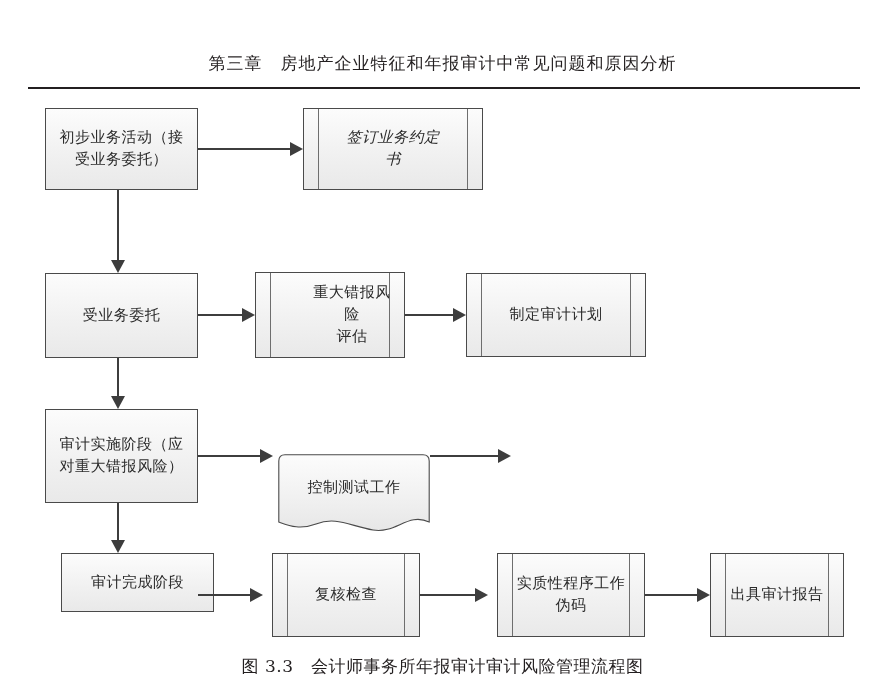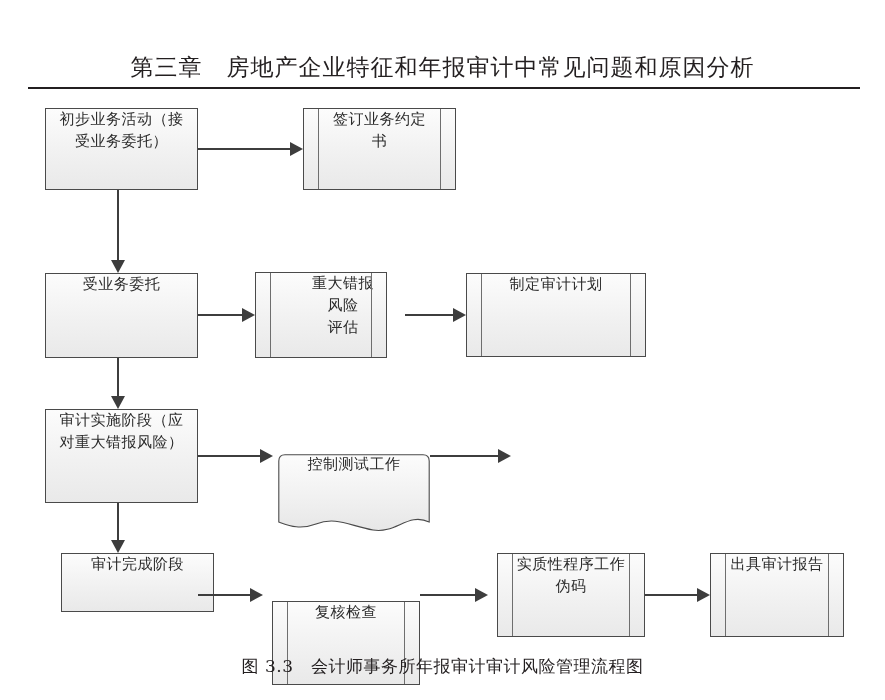--- a/index.html
+++ b/index.html
@@ -17,21 +17,21 @@
     overflow: hidden;
   }
 
   
   #page-header {
     position: absolute;
     left: 0;
     top: 52px;
     width: 885px;
     text-align: center;
-    font-size: 23px;
+    font-size: 17px;
     letter-spacing: 1px;
     color: #231f20;
     white-space: pre;
   }
   #header-rule {
     position: absolute;
     left: 28px;
     top: 87px;
     width: 832px;
     height: 2px;
@@ -58,21 +58,21 @@
     top: 0;
     width: 885px;
     height: 700px;
   }
 
   
   .node {
     position: absolute;
     box-sizing: border-box;
     display: flex;
-    align-items: flex-start;
+    align-items: center;
     justify-content: center;
     text-align: center;
     font-size: 15px;
     line-height: 1.45;
     color: #2b2b2b;
     letter-spacing: 0.5px;
     background: linear-gradient(to bottom, #fcfcfc 0%, #f1f1f1 55%, #e9e9e9 100%);
   }
   .node .label {
     padding: 0 6px;
@@ -152,36 +152,36 @@
 <div id="flow">
 
   <div class="node shape-process" style="left:45px; top:108px; width:153px; height:82px;">
     <span class="label">初步业务活动（接
 受业务委托）</span>
   </div>
 
   <div class="conn conn-h" style="left:198px; top:148px; width:92px;"></div>
   <div class="arrowhead arrow-right" style="left:290px; top:142px;"></div>
 
-  <div class="node shape-predefined" style="left:303px; top:108px; width:153px; height:82px;">
+  <div class="node shape-predefined" style="left:303px; top:108px; width:180px; height:82px;font-style:italic;">
     <span class="label">签订业务约定
 书</span>
   </div>
 
   <div class="conn conn-v" style="left:117px; top:190px; height:70px;"></div>
   <div class="arrowhead arrow-down" style="left:111px; top:260px;"></div>
 
   <div class="node shape-process" style="left:45px; top:273px; width:153px; height:85px;">
     <span class="label">受业务委托</span>
   </div>
 
   <div class="conn conn-h" style="left:198px; top:314px; width:44px;"></div>
   <div class="arrowhead arrow-right" style="left:242px; top:308px;"></div>
 
-  <div class="node shape-predefined" style="left:255px; top:272px; width:132px; height:86px;padding-left:44px;">
+  <div class="node shape-predefined" style="left:255px; top:272px; width:150px; height:86px;padding-left:44px;">
     <span class="label">重大错报风险
 评估</span>
   </div>
 
   <div class="conn conn-h" style="left:405px; top:314px; width:48px;"></div>
   <div class="arrowhead arrow-right" style="left:453px; top:308px;"></div>
 
   <div class="node shape-predefined" style="left:466px; top:273px; width:180px; height:84px;">
     <span class="label">制定审计计划</span>
   </div>
@@ -219,21 +219,21 @@
   <div class="conn conn-v" style="left:117px; top:503px; height:37px;"></div>
   <div class="arrowhead arrow-down" style="left:111px; top:540px;"></div>
 
   <div class="node shape-process" style="left:61px; top:553px; width:153px; height:59px;">
     <span class="label">审计完成阶段</span>
   </div>
 
   <div class="conn conn-h" style="left:198px; top:594px; width:52px;"></div>
   <div class="arrowhead arrow-right" style="left:250px; top:588px;"></div>
 
-  <div class="node shape-predefined" style="left:272px; top:553px; width:148px; height:84px;margin-top:48px;">
+  <div class="node shape-predefined" style="left:272px; top:553px; width:148px; height:84px;">
     <span class="label">复核检查</span>
   </div>
 
   <div class="conn conn-h" style="left:420px; top:594px; width:55px;"></div>
   <div class="arrowhead arrow-right" style="left:475px; top:588px;"></div>
 
   <div class="node shape-predefined" style="left:497px; top:553px; width:148px; height:84px;">
     <span class="label">实质性程序工作
 伪码</span>
   </div>

